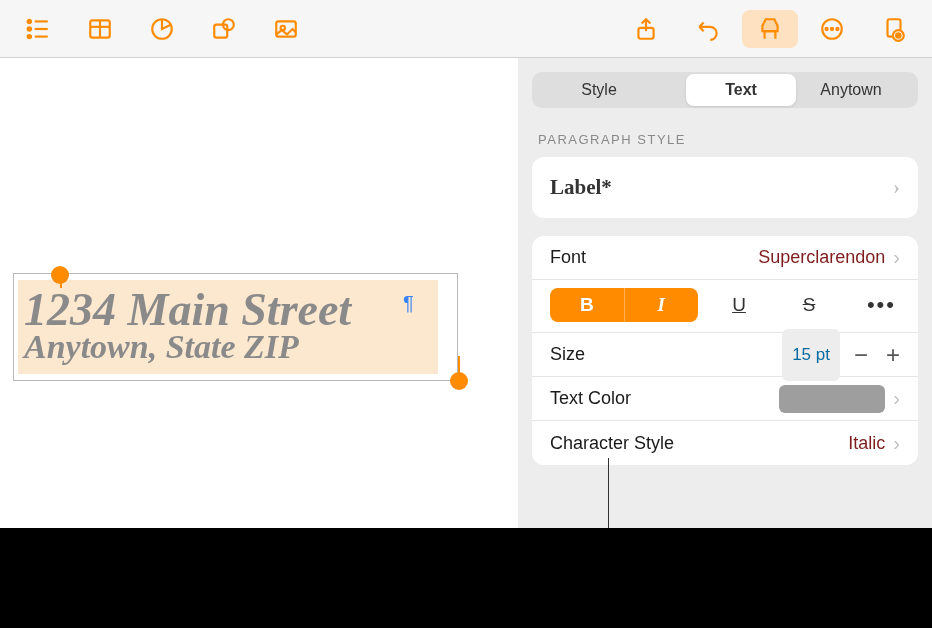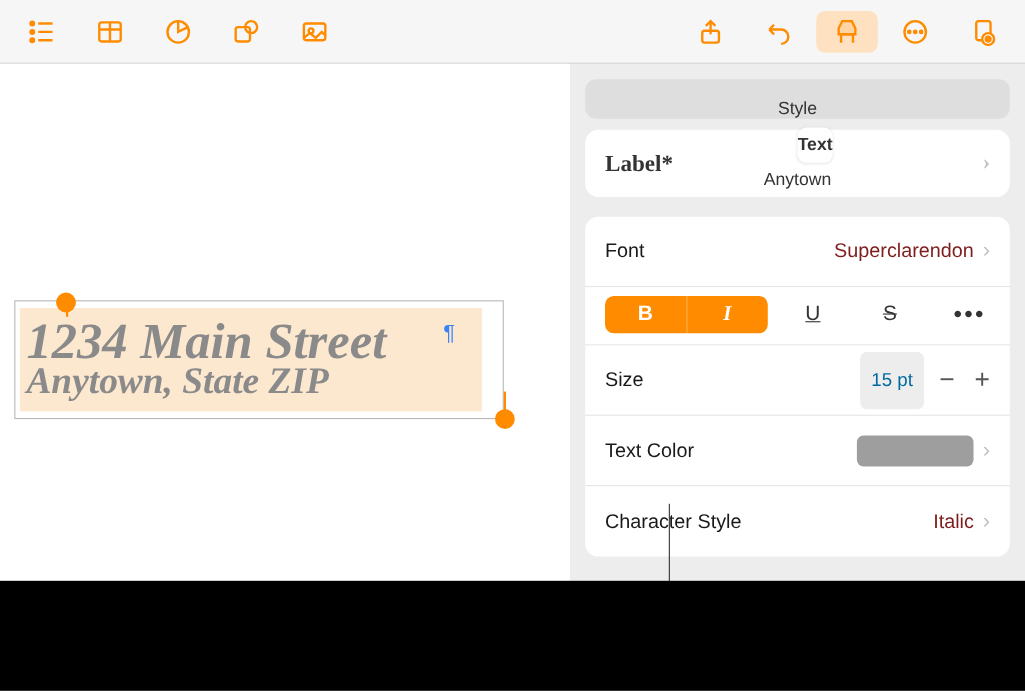--- a/index.html
+++ b/index.html
@@ -101,21 +101,20 @@
       background: #ededed;
       padding: 14px;
     }
     .segmented {
       display: flex;
       background: #dedede;
       border-radius: 10px;
       height: 36px;
       align-items: center;
       padding: 12px;
-      flex-direction: column;
     }
     .seg-item {
       flex: 1;
       text-align: center;
       font-size: 16px;
       color: #333;
       cursor: pointer;
       height: 32px;
       line-height: 32px;
       border-radius: 8px;
@@ -152,21 +151,21 @@
     }
     .chevron {
       margin-left: auto;
       color: #c0c0c0;
       font-size: 20px;
     }
     .row {
       display: flex;
       align-items: center;
       padding: 0 18px;
-      height: 64px;
+      height: 44px;
       border-bottom: 1px solid #e5e5e5;
       font-size: 18px;
       color: #1a1a1a;
     }
     .row:last-child { border-bottom: none; }
     .row-label { }
     .row-value {
       margin-left: auto;
       color: #7f1d1d;
       font-size: 18px;
@@ -352,20 +351,21 @@
     <div class="sel-handle" style="left:450px; top:314px;"></div>
   </div>
 
   <div class="inspector">
     <div class="segmented">
       <div class="seg-item">Style</div>
       <div class="seg-item active">Text</div>
       <div class="seg-item">Anytown</div>
     </div>
 
+    <div class="section-label">PARAGRAPH STYLE</div>
     <div class="card">
       <div class="para-style-row">
         <span>Label*</span>
         <span class="chevron">›</span>
       </div>
     </div>
 
     <div class="card" style="margin-top:18px;">
       <div class="row">
         <span class="row-label">Font</span>

